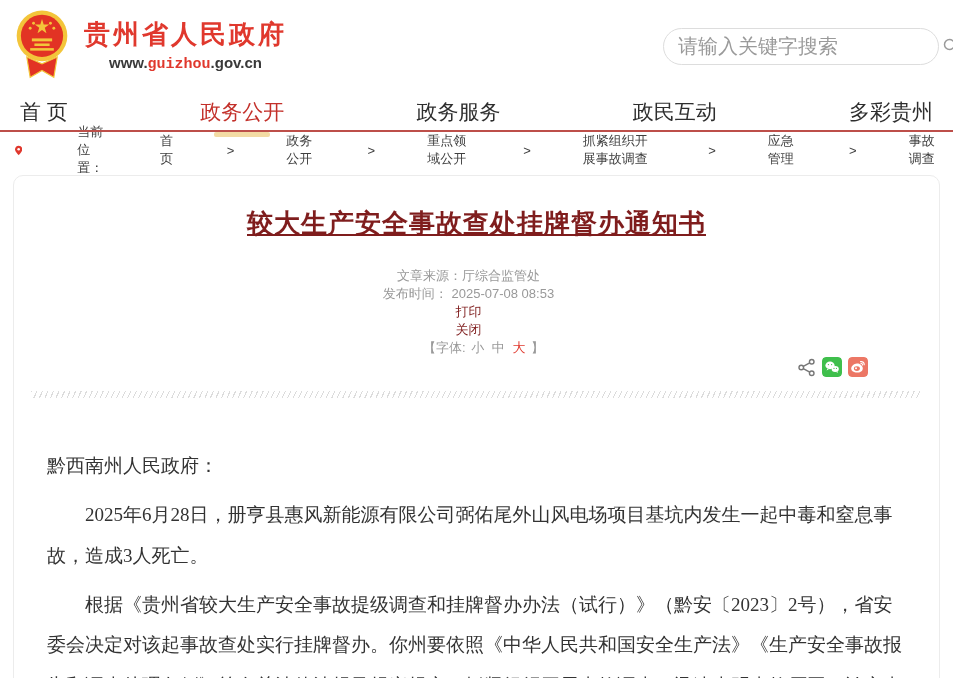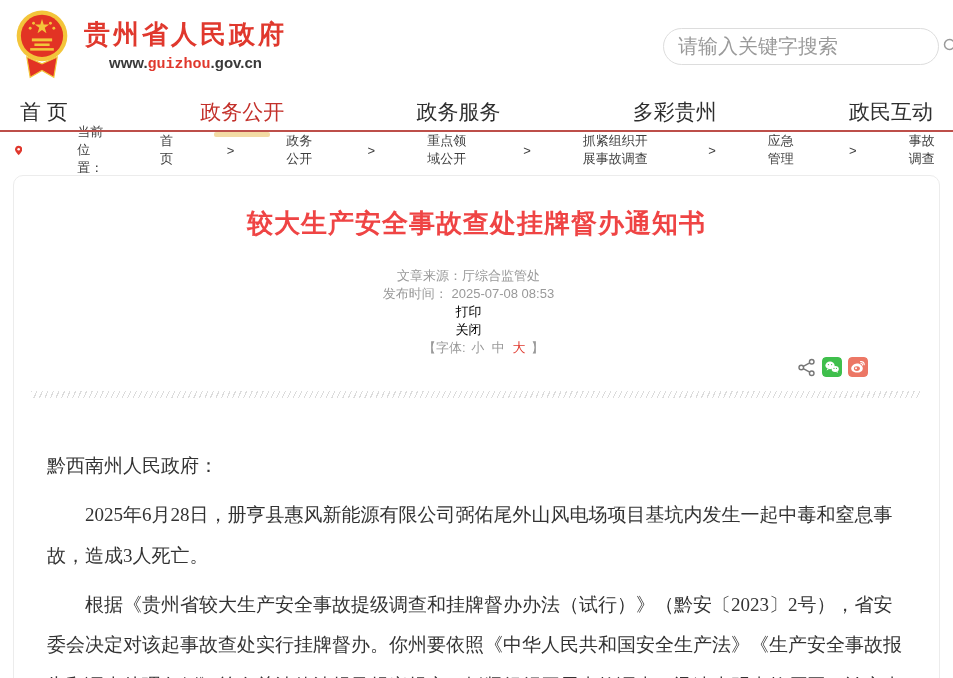--- a/index.html
+++ b/index.html
@@ -29,25 +29,25 @@
 
   
   .breadcrumb { height:36px; display:flex; align-items:center; padding:0 15px; font-size:13px; color:#3f3f3f;gap:46px; }
   .breadcrumb .pin { width:13px; height:17px; margin-right:9px; }
   .crumb { cursor:pointer; }
   .crumb-sep { margin:0 6px; color:#3f3f3f; }
 
   
   .card { margin:7px 13px 0; border:1px solid #ececec; border-radius:10px; height:560px;
           padding:0 33px; background:#fff; }
-  .article-title { text-align:center; font-size:26px; font-weight:bold; color:#ef4444; margin-top:30px; letter-spacing:1px; }
+  .article-title { text-align:center; font-size:26px; font-weight:bold; color:#7f1d1d; margin-top:30px; letter-spacing:1px;text-decoration:underline; }
 
   .meta-row { display:flex; align-items:center; margin-top:26px; font-size:13px; color:#999; padding-left:14px;flex-direction:column; }
   .meta-item { margin-right:30px; white-space:nowrap; }
-  .meta-link { margin-right:30px; cursor:pointer; color:#000000; }
+  .meta-link { margin-right:30px; cursor:pointer; color:#7f1d1d; }
   .font-sizer { white-space:nowrap; }
   .font-opt { cursor:pointer; margin:0 2px; }
   .font-opt.large { color:#e0382d; }
   .share-group { margin-left:auto; display:flex; align-items:center; gap:6px; padding-right:38px; }
   .share-icon { width:19px; height:19px; cursor:pointer; }
   .badge { width:20px; height:20px; border-radius:4px; cursor:pointer; }
 
   .divider { height:7px; margin:14px -16px 0;
              background:repeating-linear-gradient(115deg,#dcdcdc 0 1px,transparent 1px 5px); }
 
@@ -86,22 +86,22 @@
       </svg>
       <span>搜 索</span>
     </div>
   </div>
 </div>
 
 <div class="nav">
   <div class="nav-item">首 页</div>
   <div class="nav-item active">政务公开</div>
   <div class="nav-item">政务服务</div>
+  <div class="nav-item">政民互动</div>
   <div class="nav-item">多彩贵州</div>
-  <div class="nav-item">政民互动</div>
 </div>
 
 <div class="breadcrumb">
   <svg class="pin" viewBox="0 0 14 18">
     <path d="M7,0 C3.1,0 0,3 0,6.8 C0,11.5 7,18 7,18 C7,18 14,11.5 14,6.8 C14,3 10.9,0 7,0 Z" fill="#e0382d"></path>
     <circle cx="7" cy="6.6" r="2.5" fill="#fff"></circle>
   </svg>
   <span>当前位置：</span>
   <span class="crumb">首页</span>
   <span class="crumb-sep">&gt;</span>

